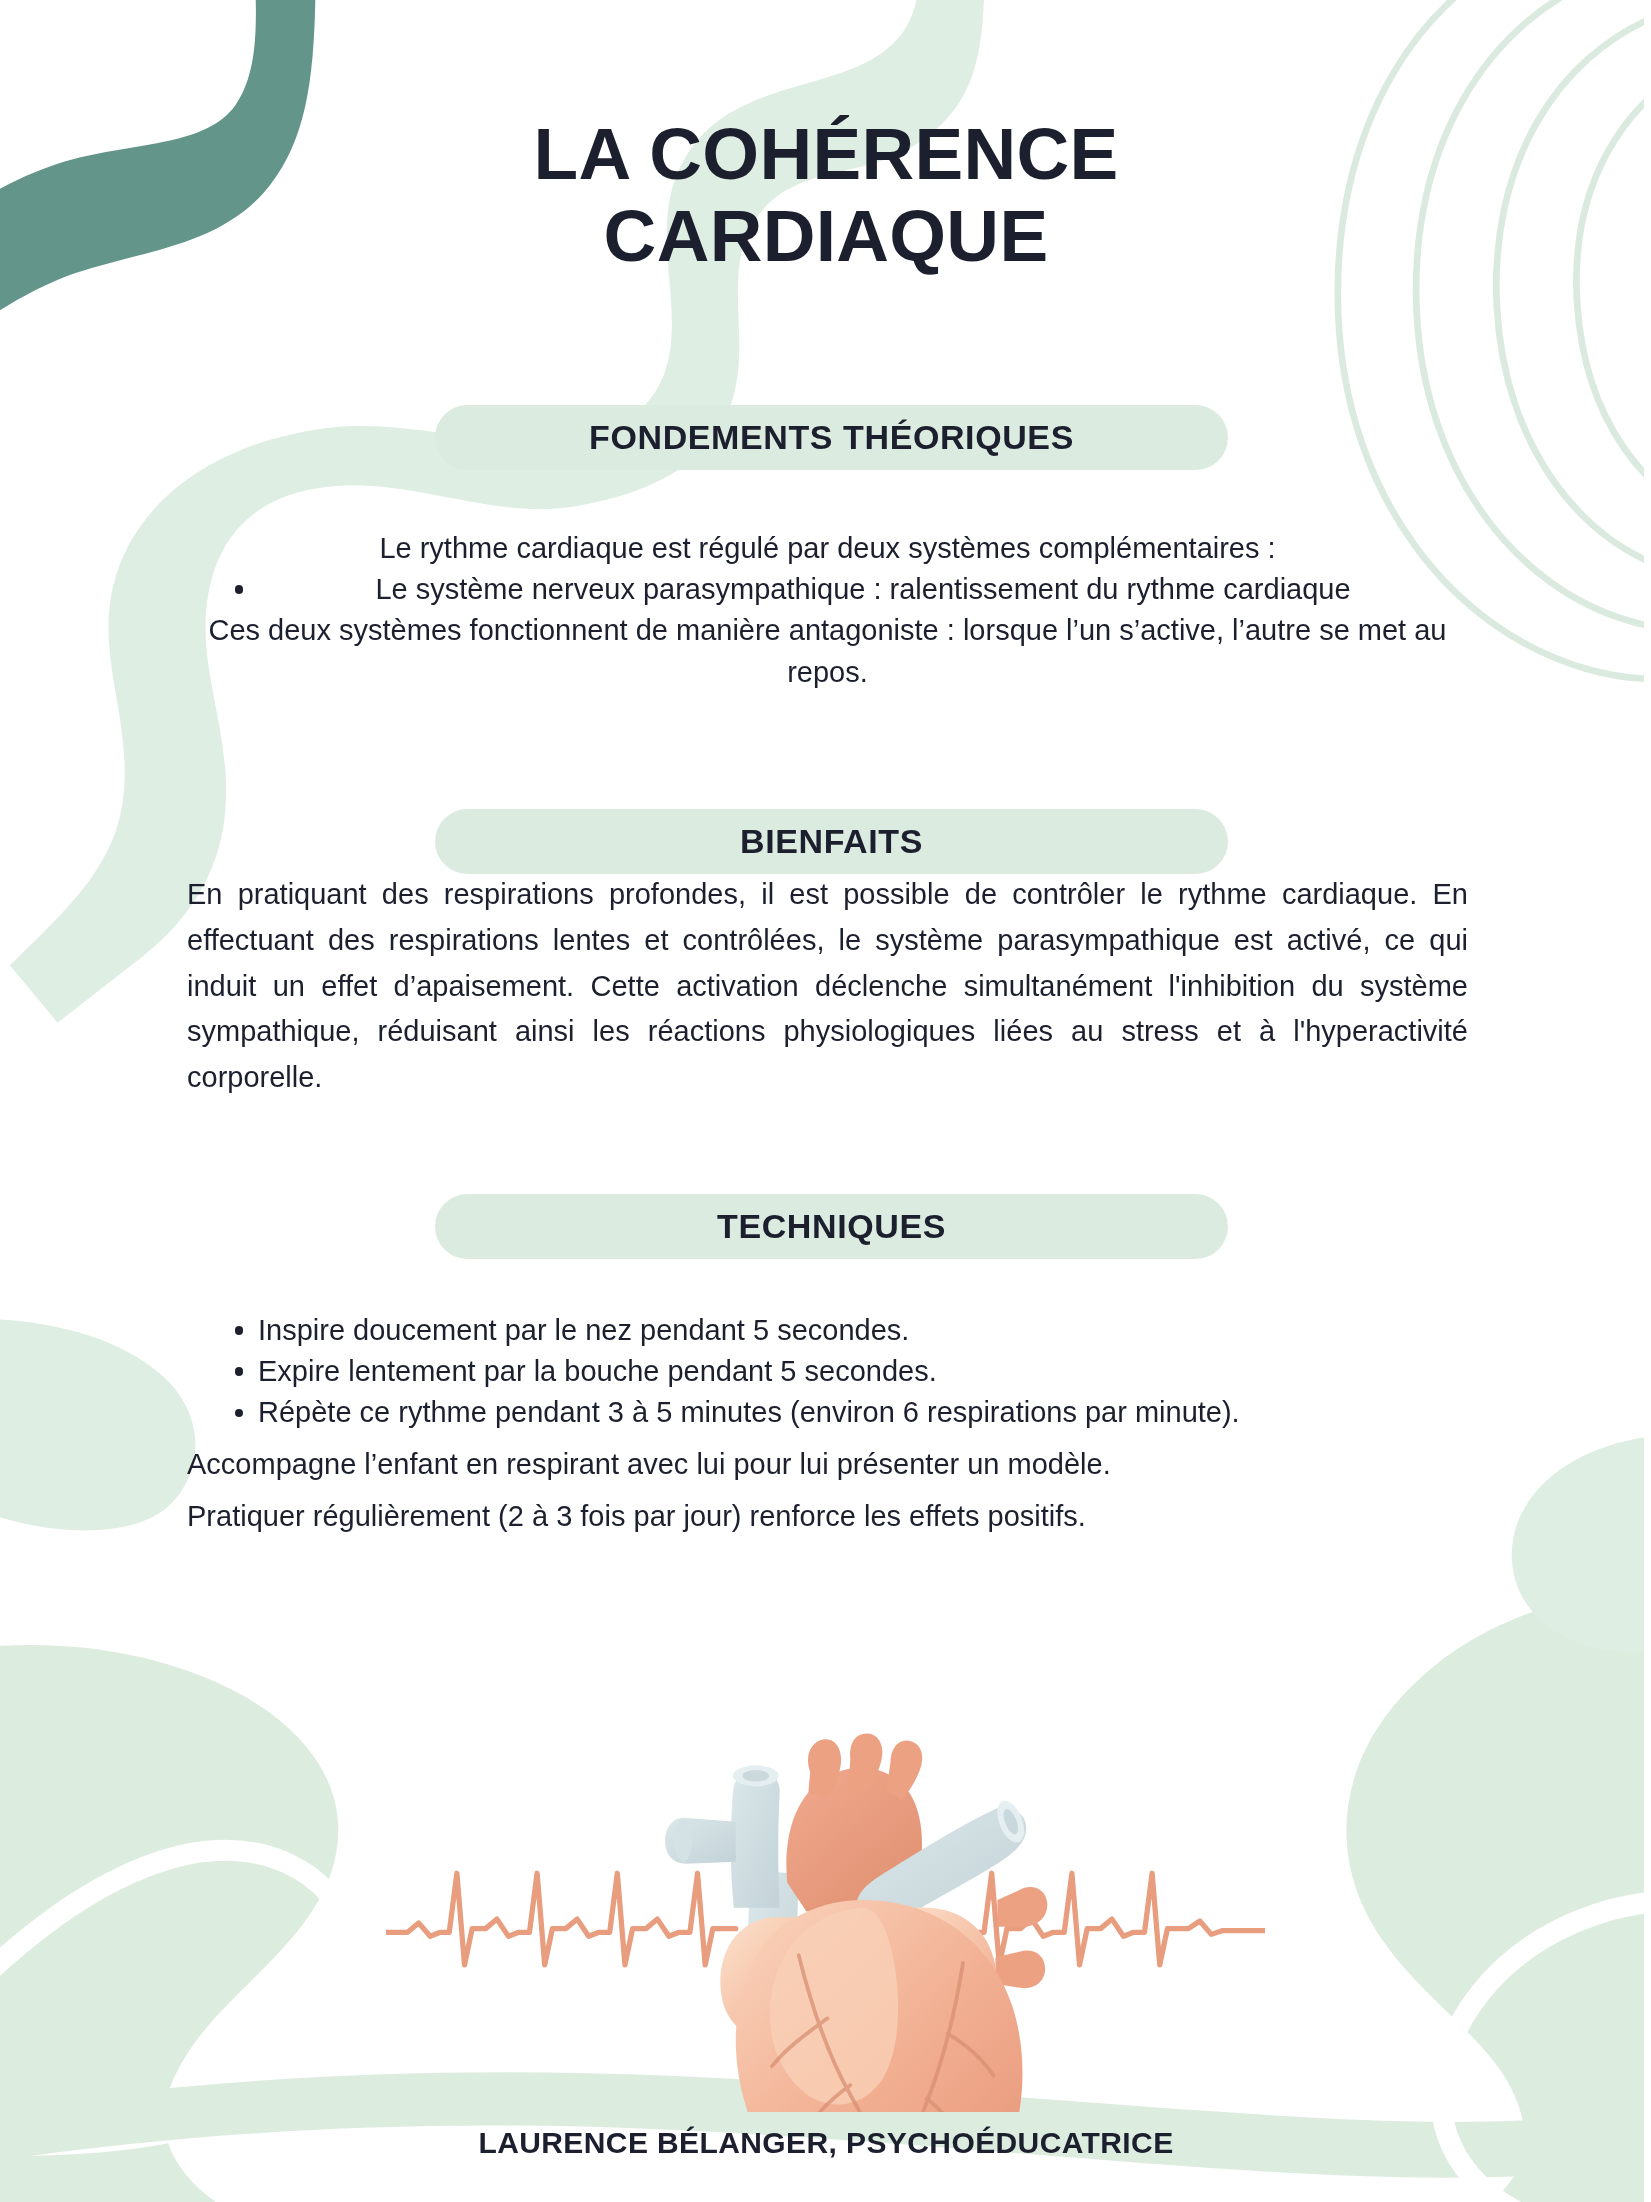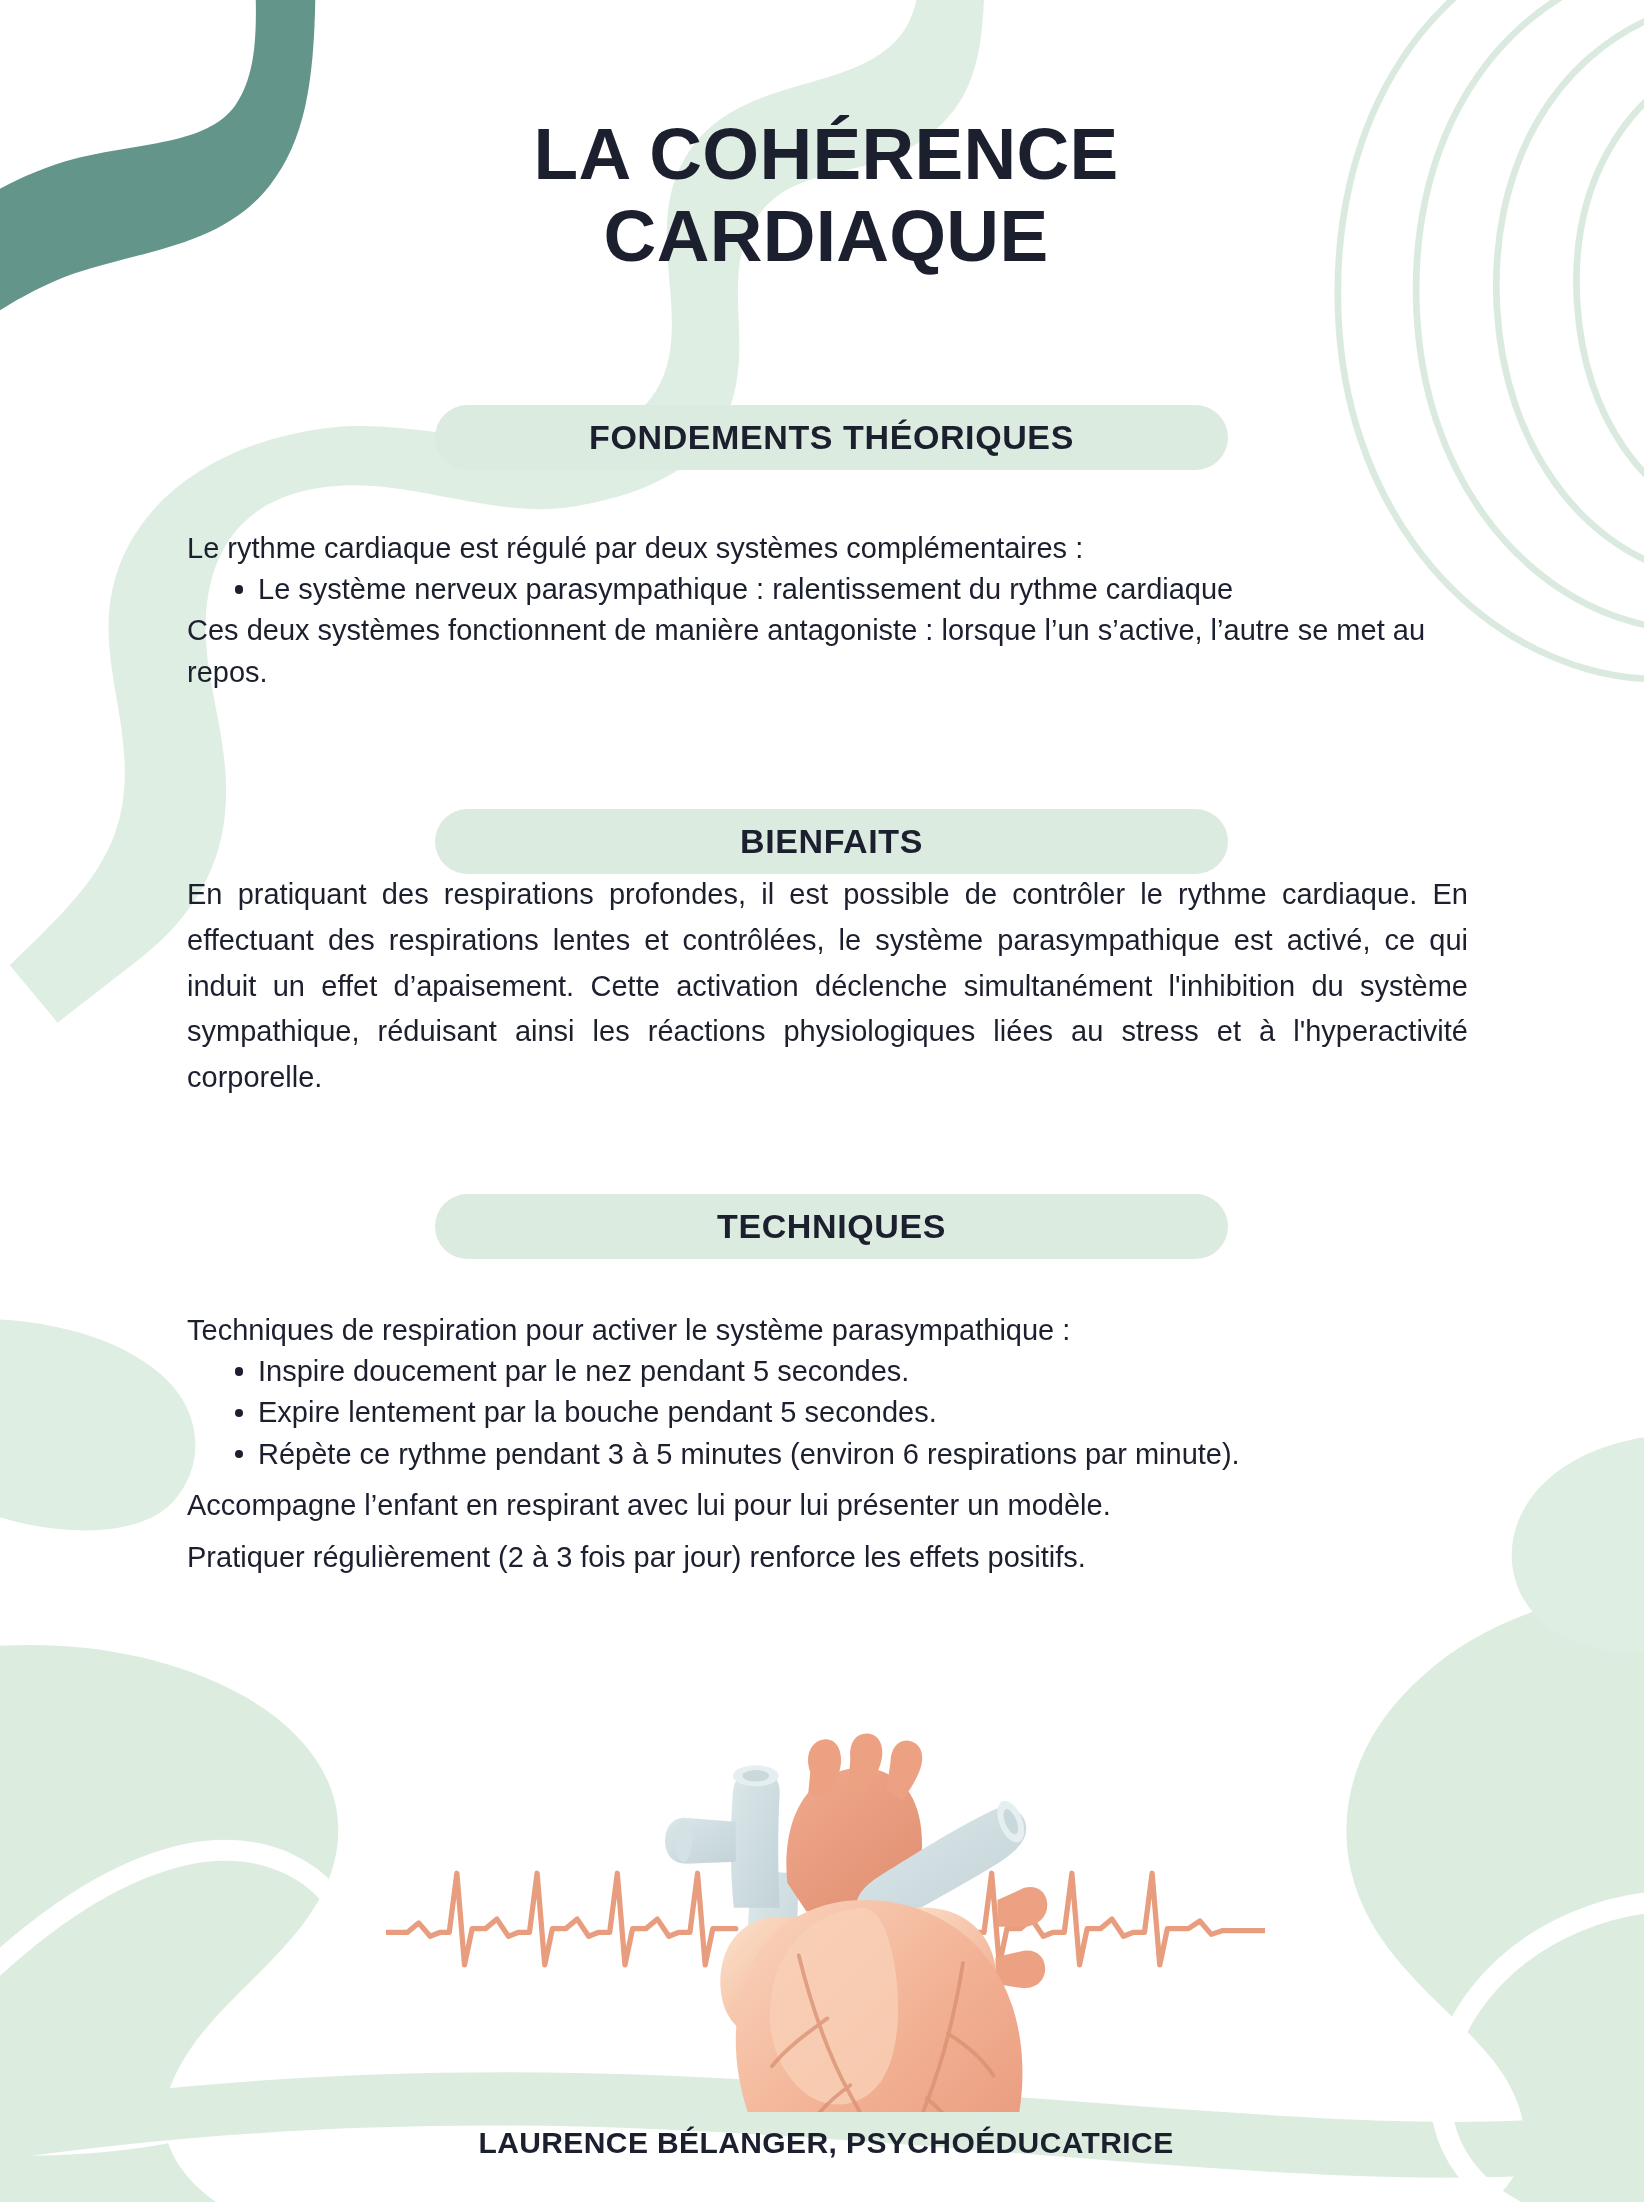--- a/index.html
+++ b/index.html
@@ -79,21 +79,21 @@
   
   .body-block {
     position: absolute;
     left: 187px;
     width: 1281px;
     font-size: 29px;
     line-height: 1.42;
     color: #1c1f2e;
   }
 
-  #block-1 { top: 528px; }
+  #block-1 { top: 528px; text-align: center; }
   #block-2 { top: 872px; text-align: justify; line-height: 1.58; }
   #block-3 { top: 1310px; }
 
   .body-block p { margin: 0; }
 
   .body-block ul {
     margin: 0;
     padding: 0 0 0 46px;
     list-style: none;
   }
@@ -268,21 +268,20 @@
 
     <div class="body-block" id="block-2">
       <p>En pratiquant des respirations profondes, il est possible de contrôler le rythme cardiaque. En effectuant des respirations lentes et contrôlées, le système parasympathique est activé, ce qui induit un effet d’apaisement. Cette activation déclenche simultanément l'inhibition du système sympathique, réduisant ainsi les réactions physiologiques liées au stress et à l'hyperactivité corporelle.</p>
     </div>
 
     <div class="pill" id="pill-3">
       <span class="pill-label">TECHNIQUES</span>
     </div>
 
     <div class="body-block" id="block-3">
-      <p>Techniques de respiration pour activer le système parasympathique :</p>
       <ul class="spaced-list">
         <li>Inspire doucement par le nez pendant 5 secondes.</li>
         <li>Expire lentement par la bouche pendant 5 secondes.</li>
         <li>Répète ce rythme pendant 3 à 5 minutes (environ 6 respirations par minute).</li>
       </ul>
       <p class="para-spaced">Accompagne l’enfant en respirant avec lui pour lui présenter un modèle.</p>
       <p class="para-spaced">Pratiquer régulièrement (2 à 3 fois par jour) renforce les effets positifs.</p>
     </div>
 
     <svg class="illustration" viewBox="0 0 920 400" xmlns="http://www.w3.org/2000/svg">

